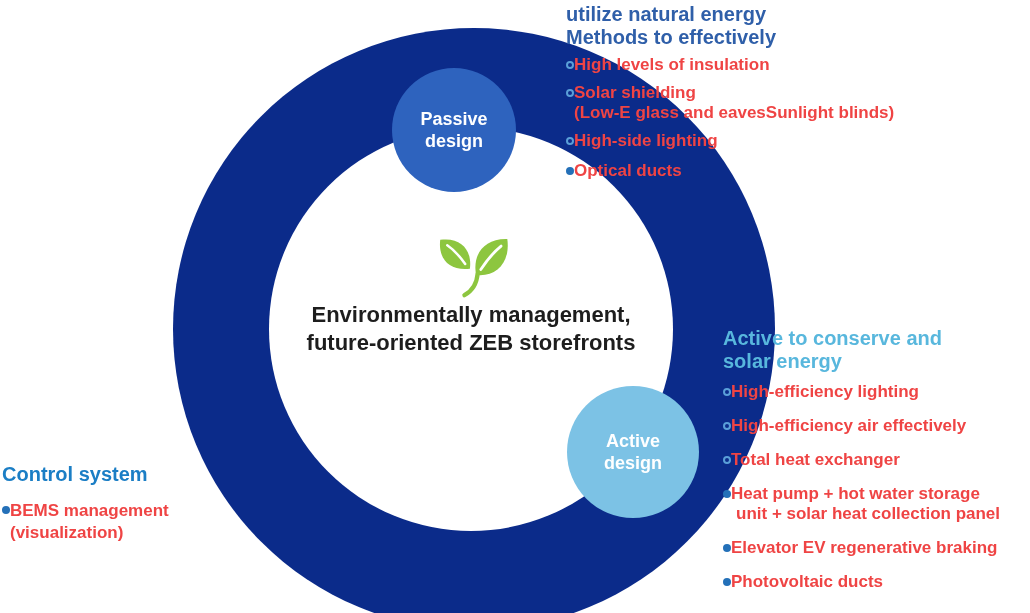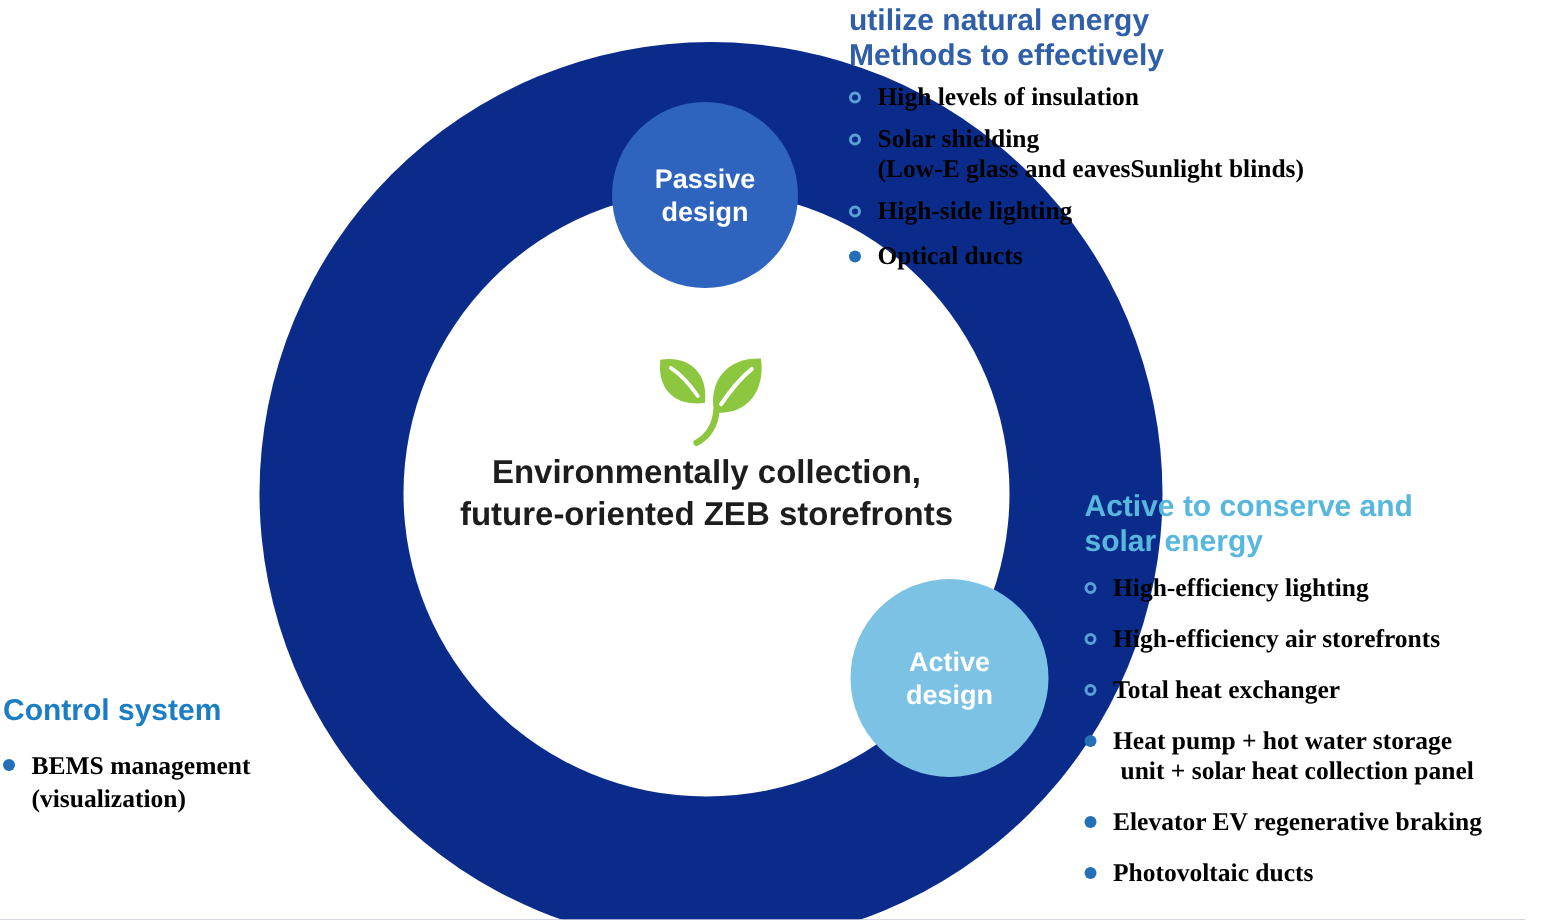--- a/index.html
+++ b/index.html
@@ -5,21 +5,21 @@
   html,body{margin:0;padding:0;background:#ffffff;}
   .stage{
     position:relative;width:1030px;height:613px;background:#ffffff;
     overflow:hidden;font-family:"Liberation Sans",sans-serif;
     -webkit-font-smoothing:antialiased;
   }
   .circle{position:absolute;border-radius:50%;}
   #ring-outer{left:173px;top:28px;width:602px;height:602px;background:#0b2b8a;z-index:1;}
   #ring-inner{left:269px;top:127px;width:404px;height:404px;background:#ffffff;z-index:2;}
   .node{z-index:3;display:flex;align-items:center;justify-content:center;text-align:center;}
-  #c-passive{left:408px;top:68px;width:124px;height:124px;background:#2e63be;}
+  #c-passive{left:392px;top:68px;width:124px;height:124px;background:#2e63be;}
   #c-energy{left:229px;top:382px;width:136px;height:136px;background:#2e8fc0;}
   #c-active{left:567px;top:386px;width:132px;height:132px;background:#7cc2e5;}
   .node-label{color:#ffffff;font-weight:700;font-size:18px;line-height:22px;}
   .node-label span{display:block;}
 
   #leaf{position:absolute;left:434px;top:228px;z-index:3;}
   #center-title{
     position:absolute;left:269px;top:301px;width:404px;z-index:3;
     text-align:center;font-weight:700;font-size:22px;line-height:28px;color:#1d1d1d;
   }
@@ -30,21 +30,21 @@
   #block-conserve{left:723px;top:327px;width:307px;}
   #block-control{left:2px;top:419px;width:240px;margin-top:44px;}
 
   .heading{font-weight:700;font-size:20px;line-height:23px;}
   .heading span{display:block;}
   #block-natural .heading{color:#2f5fa9;margin-bottom:6px;}
   #block-conserve .heading{color:#58b7dd;margin-bottom:9px;}
   #block-control .heading{color:#1b7ec5;margin-bottom:14px;}
 
   ul.items{list-style:none;margin:0;padding:0;}
-  ul.items li{display:flex;gap:11px;font-weight:700;font-size:17px;line-height:20px;color:#000000;font-family:Liberation Serif, serif;}
+  ul.items li{display:flex;font-weight:700;font-size:17px;line-height:20px;color:#ef4444;}
   #block-natural li{margin-bottom:8px;}
   #block-natural li:last-child{margin-top:10px;}
   #block-conserve li{margin-bottom:14px;}
   #block-control li{line-height:22px;}
   .li-text .l1,.li-text .l2{display:block;}
   #block-conserve li:nth-child(4) .l2{padding-left:5px;}
 
   .marker{flex:0 0 8px;width:8px;height:8px;border-radius:50%;margin-top:6px;box-sizing:border-box;}
   .marker[data-marker="dot"]{background:#2470b8;}
   .marker[data-marker="ring"]{border:2px solid #5a9fd8;background:transparent;}
@@ -74,21 +74,21 @@
 
   <svg id="leaf" width="78" height="72" viewBox="0 0 100 92">
     <path d="M54 60 C 49 34, 64 13, 94 14 C 98 44, 80 63, 54 60 Z" fill="#8dc63f"></path>
     <path d="M60 53 C 68 41, 76 31, 86 23" stroke="#ffffff" stroke-width="3.6" fill="none" stroke-linecap="round"></path>
     <path d="M46 52 C 49 30, 36 11, 8 15 C 5 40, 20 55, 46 52 Z" fill="#8dc63f"></path>
     <path d="M40 46 C 33 36, 26 28, 17 22" stroke="#ffffff" stroke-width="3.2" fill="none" stroke-linecap="round"></path>
     <path d="M56 58 C 55 70, 50 80, 39 86" stroke="#8dc63f" stroke-width="5.5" fill="none" stroke-linecap="round"></path>
   </svg>
 
   <div id="center-title">
-    <span>Environmentally collection,</span>
+    <span>Environmentally management,</span>
     <span>future-oriented ZEB storefronts</span>
   </div>
 
   <div class="block" id="block-natural">
     <div class="heading">
       <span>utilize natural energy</span>
       <span>Methods to effectively</span>
     </div>
     <ul class="items">
       <li>
@@ -127,21 +127,21 @@
     <ul class="items">
       <li>
         <span class="marker" data-marker="ring"></span>
         <span class="li-text">
             <span class="l1">High-efficiency lighting</span>
           </span>
       </li>
       <li>
         <span class="marker" data-marker="ring"></span>
         <span class="li-text">
-            <span class="l1">High-efficiency air storefronts</span>
+            <span class="l1">High-efficiency air effectively</span>
           </span>
       </li>
       <li>
         <span class="marker" data-marker="ring"></span>
         <span class="li-text">
             <span class="l1">Total heat exchanger</span>
           </span>
       </li>
       <li>
         <span class="marker" data-marker="dot"></span>

